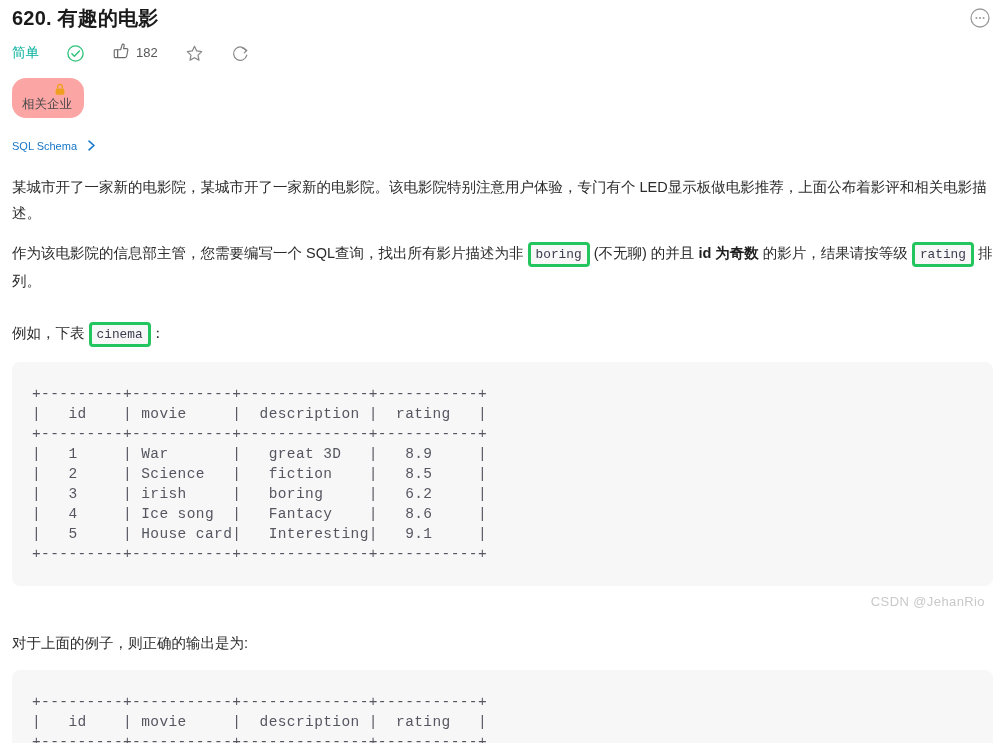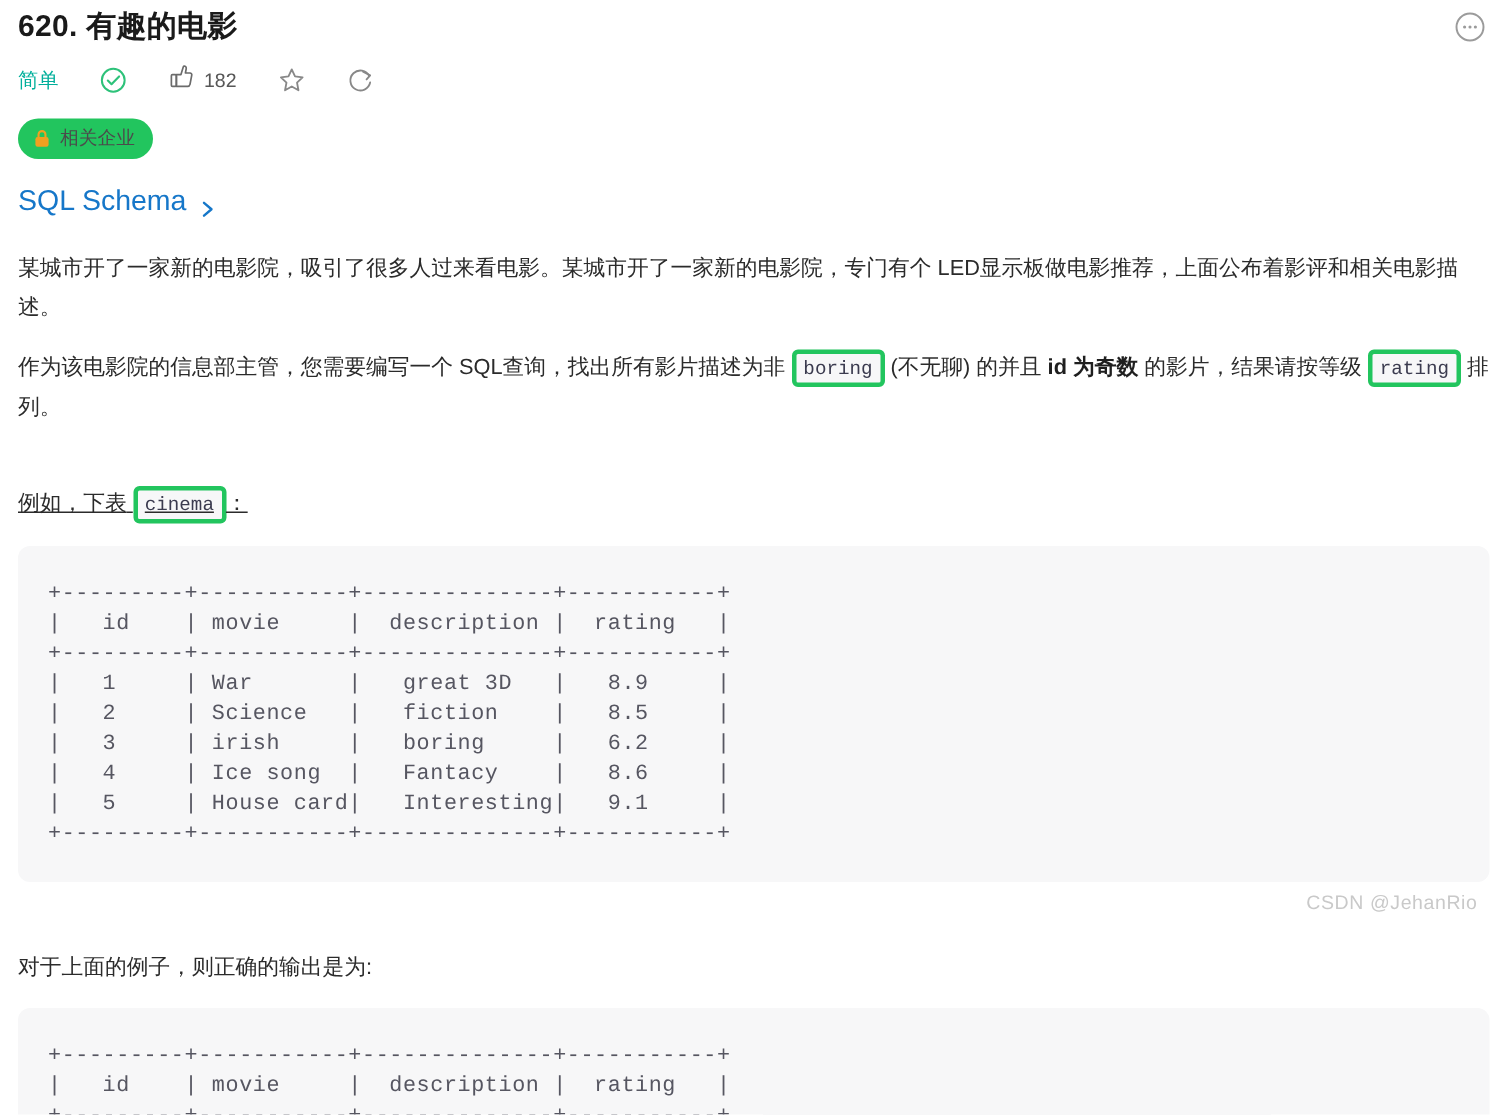--- a/index.html
+++ b/index.html
@@ -80,64 +80,65 @@
     margin-left: 6px;
     line-height: 18px;
   }
 
   
   .tag-row {
     padding: 14px 12px 0 12px;
   }
   .company-tag {
     display: inline-flex;
-    align-items: center;
-    background: #22c55e;
+    align-items: flex-end;
+    background: #fca5a5;
     border-radius: 14px;
     padding: 5px 12px 5px 10px;
     font-size: 12.5px;
     color: #4b4b4b;
     cursor: pointer;
+    flex-direction: column;
   }
   .company-tag .lock {
     margin-right: 6px;
     display: inline-flex;
     align-items: center;
   }
 
   
   .schema-row {
     padding: 18px 12px 0 12px;
   }
   .schema-link {
     display: inline-flex;
     align-items: flex-end;
     color: #1677c9;
-    font-size: 19px;
+    font-size: 11px;
     cursor: pointer;
   }
   .schema-link .chev {
     margin-left: 9px;
     display: inline-flex;
     align-items: center;
   }
 
   
   .body {
     padding: 0 12px;
   }
   p.para {
     margin: 0;
     font-size: 14.5px;
     line-height: 26px;
     color: #2b2b2b;
   }
   p.p1 { margin-top: 20px; }
   p.p2 { margin-top: 14px; }
-  p.p3 { margin-top: 38px; text-decoration: underline; }
+  p.p3 { margin-top: 26px; }
   p.p4 { margin-top: 44px; }
 
   code.inline {
     font-family: "Liberation Mono", "DejaVu Sans Mono", monospace;
     font-size: 12.8px;
     background: #f7f7f8;
     border: 3px solid #22c55e;
     border-radius: 4px;
     padding: 2px 5px;
     color: #3b3b4f;
@@ -242,21 +243,21 @@
       <span class="chev">
         <svg width="11" height="13" viewBox="0 0 11 13">
           <path d="M3 2.2 L8 6.5 L3 10.8" fill="none" stroke="#1677c9" stroke-width="1.6" stroke-linecap="round" stroke-linejoin="round"></path>
         </svg>
       </span>
     </span>
   </div>
 
   <div class="body">
 
-    <p class="para p1">某城市开了一家新的电影院，吸引了很多人过来看电影。某城市开了一家新的电影院，专门有个 LED显示板做电影推荐，上面公布着影评和相关电影描述。</p>
+    <p class="para p1">某城市开了一家新的电影院，某城市开了一家新的电影院。该电影院特别注意用户体验，专门有个 LED显示板做电影推荐，上面公布着影评和相关电影描述。</p>
 
     <p class="para p2"><span>作为该电影院的信息部主管，您需要编写一个 SQL查询，找出所有影片描述为非</span> <code class="inline">boring</code> <span>(不无聊) 的并且</span> <b class="strong">id 为奇数</b> <span>的影片，结果请按等级</span> <code class="inline">rating</code> <span>排列。</span></p>
 
     <p class="para p3"><span>例如，下表</span> <code class="inline">cinema</code><span>：</span></p>
   </div>
 
   <div class="codeblock">
     <pre>+---------+-----------+--------------+-----------+
 |   id    | movie     |  description |  rating   |
 +---------+-----------+--------------+-----------+

